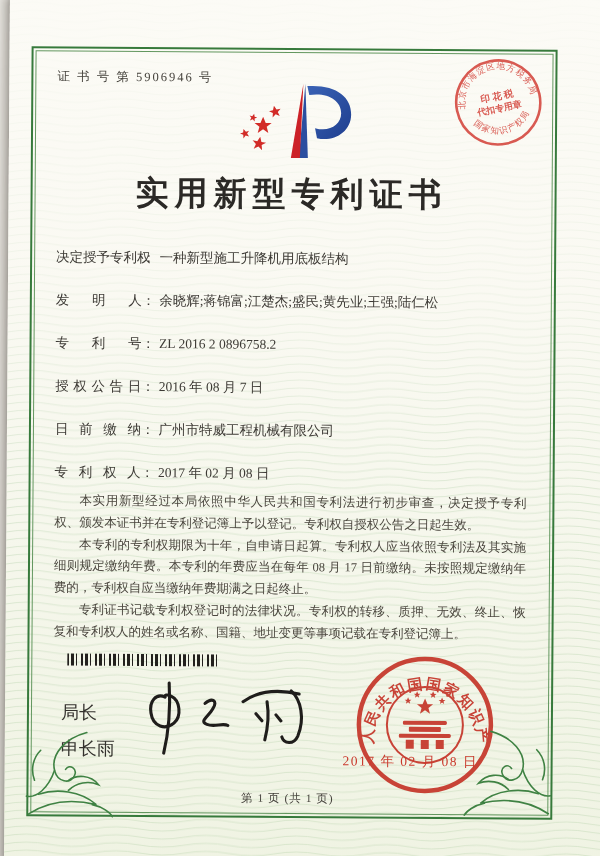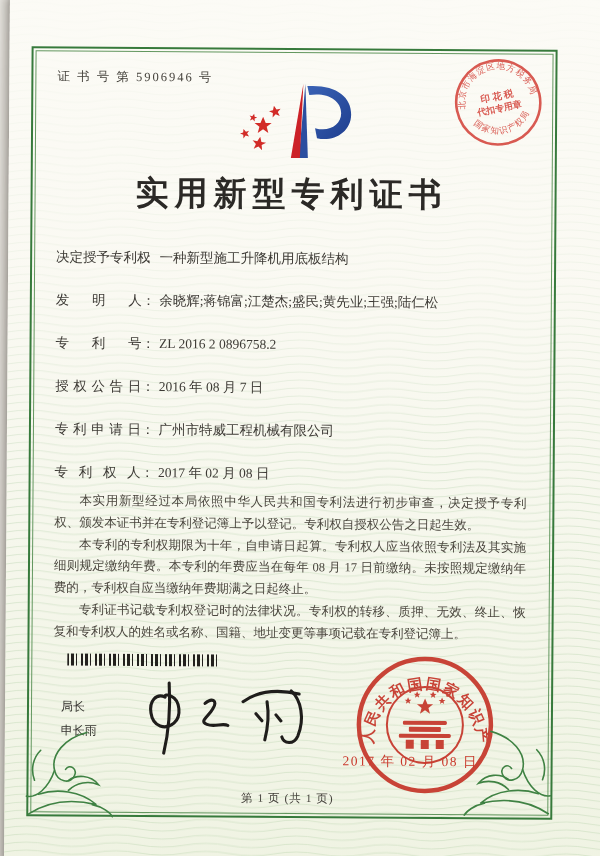--- a/index.html
+++ b/index.html
@@ -23,21 +23,21 @@
   .rows{position:absolute;left:48px;top:256px;width:470px;color:#3d3a35;}
   .row{height:43px;font-size:13.5px;white-space:nowrap;}
   .lbl{display:inline-block;width:86px;text-align:justify;text-align-last:justify;vertical-align:top;}
   .colon{display:inline-block;margin-right:4px;}
   .paras{position:absolute;left:48px;top:498px;width:472px;font-size:12.5px;
     line-height:1.74;color:#4a463e;text-align:justify;}
   .paras p{margin:0;text-indent:2em;}
   .barcode{position:absolute;left:62px;top:661px;width:152px;height:12px;
     background:repeating-linear-gradient(90deg,#23211e 0 2px,transparent 2px 4px,
       #23211e 4px 7px,transparent 7px 9px,#23211e 9px 10px,transparent 10px 14px);}
-  .officer{position:absolute;left:56px;top:702px;font-size:12px;color:#33312d;line-height:2.0;}
+  .officer{position:absolute;left:56px;top:702px;font-size:18px;color:#33312d;line-height:2.0;}
   .signature{position:absolute;left:130px;top:684px;width:200px;height:86px;}
   .seal-main{position:absolute;left:338px;top:648px;width:164px;height:164px;opacity:.92;}
   .date-stamp{position:absolute;left:338px;top:758px;width:170px;font-size:13.5px;
     letter-spacing:1.5px;color:#c9392c;white-space:nowrap;}
   .seal-tax{position:absolute;left:434px;top:52px;width:110px;height:110px;
     transform:rotate(-12deg);opacity:.88;}
   .flourish{position:absolute;width:92px;height:88px;}
   .flourish.fl-left{left:18px;top:738px;}
   .flourish.fl-right{left:458px;top:734px;transform:scaleX(-1);}
   .footer{position:absolute;left:22px;top:797px;width:522px;text-align:center;
@@ -99,21 +99,21 @@
       <div class="row">
         <span class="lbl">发明人</span><span class="colon">：</span><span class="val">余晓辉;蒋锦富;江楚杰;盛民;黄先业;王强;陆仁松</span>
       </div>
       <div class="row">
         <span class="lbl">专利号</span><span class="colon">：</span><span class="val">ZL 2016 2 0896758.2</span>
       </div>
       <div class="row">
         <span class="lbl">授权公告日</span><span class="colon">：</span><span class="val">2016 年 08 月 7 日</span>
       </div>
       <div class="row">
-        <span class="lbl">专利申请日</span><span class="colon">：</span><span class="val">广州市特威工程机械有限公司</span>
+        <span class="lbl">日前缴纳</span><span class="colon">：</span><span class="val">广州市特威工程机械有限公司</span>
       </div>
       <div class="row">
         <span class="lbl">专利权人</span><span class="colon">：</span><span class="val">2017 年 02 月 08 日</span>
       </div>
     </div>
 
     <div class="paras">
       <p>本实用新型经过本局依照中华人民共和国专利法进行初步审查，决定授予专利权、颁发本证书并在专利登记簿上予以登记。专利权自授权公告之日起生效。</p>
       <p>本专利的专利权期限为十年，自申请日起算。专利权人应当依照专利法及其实施细则规定缴纳年费。本专利的年费应当在每年 08 月 17 日前缴纳。未按照规定缴纳年费的，专利权自应当缴纳年费期满之日起终止。</p>
       <p>专利证书记载专利权登记时的法律状况。专利权的转移、质押、无效、终止、恢复和专利权人的姓名或名称、国籍、地址变更等事项记载在专利登记簿上。</p>

